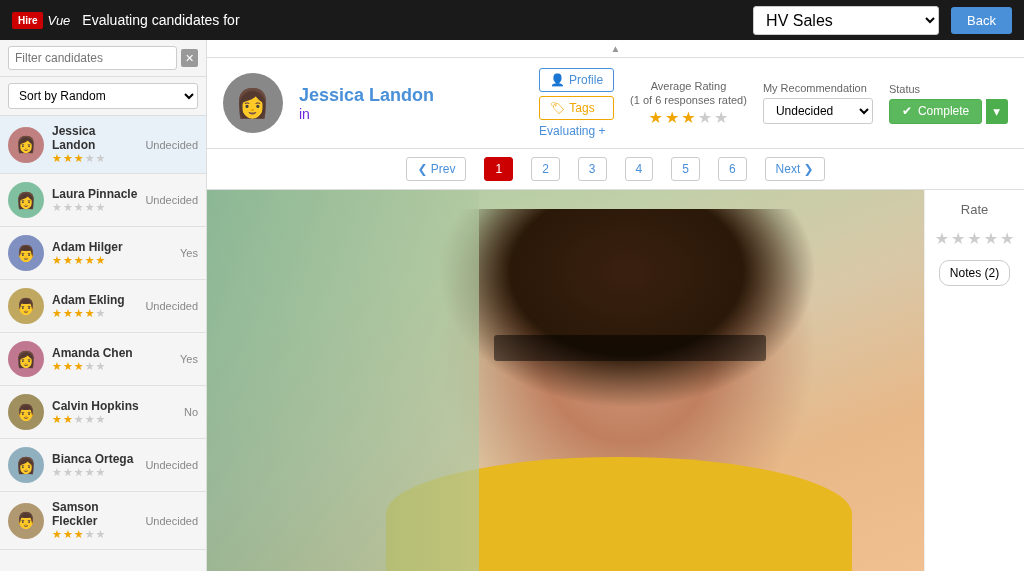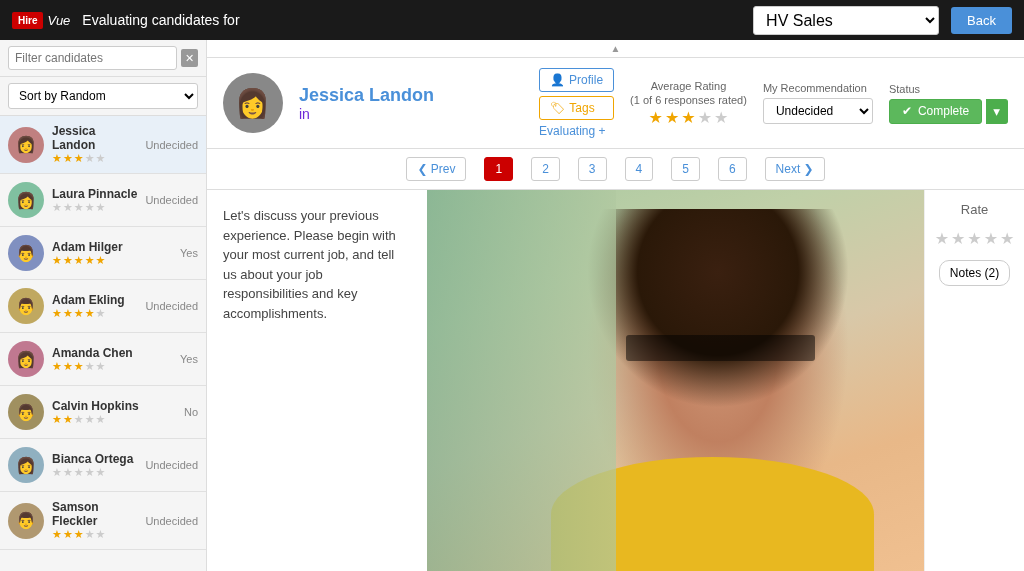--- a/index.html
+++ b/index.html
@@ -560,23 +560,20 @@
       <button class="page-btn active">1</button>
       <button class="page-btn">2</button>
       <button class="page-btn">3</button>
       <button class="page-btn">4</button>
       <button class="page-btn">5</button>
       <button class="page-btn">6</button>
       <button class="page-btn">Next ❯</button>
     </div>
 
     <div class="video-area">
-      <div class="question-panel">
-        <p>Let's discuss your previous experience. Please begin with your most current job, and tell us about your job responsibilities and key accomplishments.</p>
-      </div>
       <div class="video-placeholder">
 
         <div style="position:absolute;inset:0;background:linear-gradient(160deg,#a8c8a0 0%,#c0d0a8 25%,#d8c8a8 50%,#e8b888 75%,#f0c090 100%);"></div>
 
         <div style="position:absolute;right:15%;top:5%;width:55%;height:95%;background:radial-gradient(ellipse at 52% 38%, #d09878 0%, #c08060 30%, transparent 65%);"></div>
 
         <div style="position:absolute;right:15%;top:5%;width:55%;height:55%;background:radial-gradient(ellipse at 52% 30%, #3a2010 0%, #2a1808 40%, transparent 65%);"></div>
 
         <div style="position:absolute;right:22%;top:38%;width:38%;height:7%;background:rgba(0,0,0,0.5);border-radius:3px;"></div>
 

